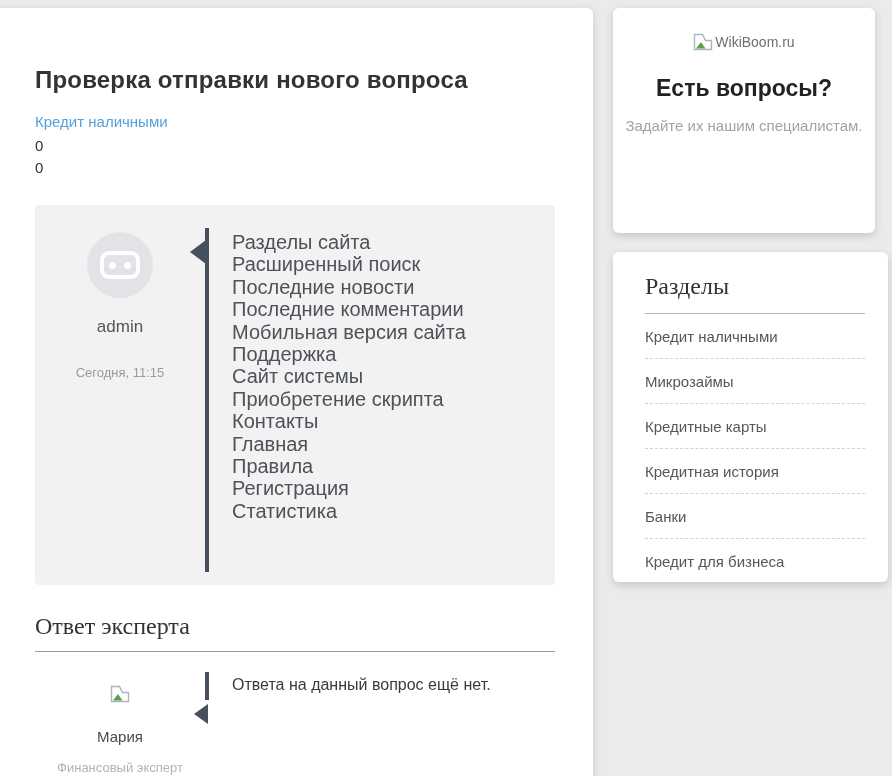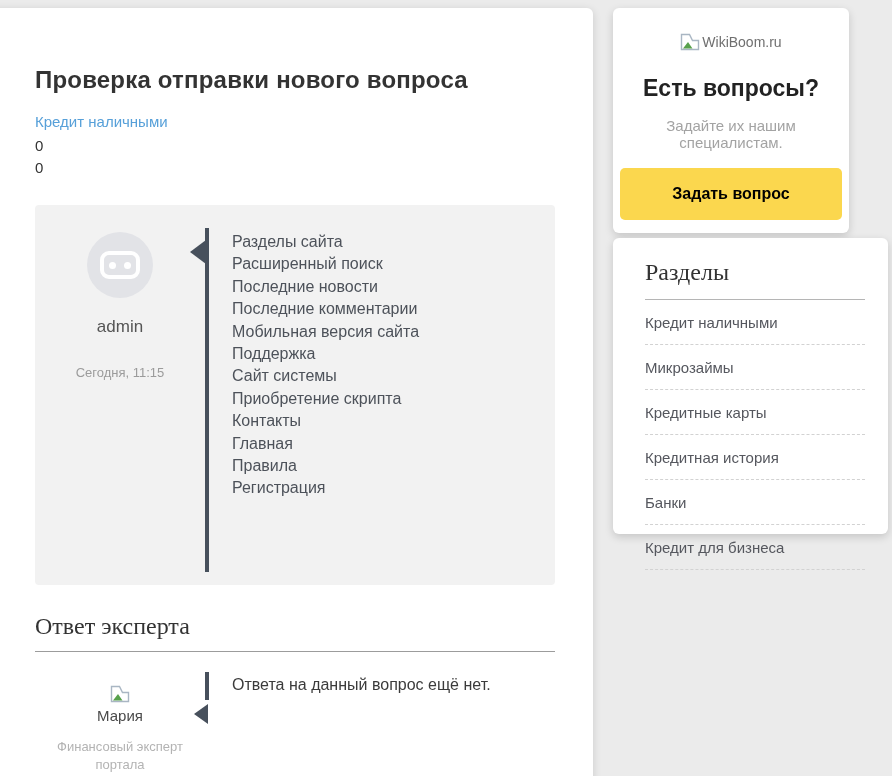--- a/index.html
+++ b/index.html
@@ -46,58 +46,58 @@
   .quote-divider { position:relative; width:4px; flex:none; }
   .quote-divider .bar {
     position:absolute; top:23px; bottom:13px; left:0; width:4px; background:#47505c;
   }
   .quote-divider .arrow {
     position:absolute; top:35px; left:-15px; width:0; height:0;
     border-top:12px solid transparent; border-bottom:12px solid transparent;
     border-right:16px solid #47505c;
   }
   .quote-links { padding:26px 10px 0 23px; list-style:none; }
-  .quote-links li { font-size:16px; line-height:22.4px; color:#4d525a; }
+  .quote-links li { font-size:20px; line-height:22.4px; color:#4d525a; }
 
   
   .answer-heading {
     margin-top:28px; font-family:"Liberation Serif", serif;
     font-size:24px; font-weight:normal; color:#333;
   }
   .answer-hr { border:none; border-top:1px solid #9c9c9c; margin-top:11px; width:520px; }
   .answer-row { display:flex; margin-top:20px; width:520px; }
   .answer-expert { width:170px; flex:none; text-align:center; padding-top:13px; }
   .broken-img { display:inline-block; }
-  .answer-expert .ename { font-size:15px; color:#4a4a4a; }
+  .answer-expert .ename { margin-top:21px; font-size:15px; color:#4a4a4a; }
   .answer-expert .erole { margin-top:14px; font-size:13px; line-height:18px; color:#b3b3b3; width:150px; margin-left:auto; margin-right:auto; }
   .answer-divider { position:relative; width:4px; flex:none; }
   .answer-divider .bar { position:absolute; top:0; left:0; width:4px; height:28px; background:#47505c; }
   .answer-divider .arrow {
     position:absolute; top:32px; left:-11px; width:0; height:0;
     border-top:10px solid transparent; border-bottom:10px solid transparent;
     border-right:14px solid #47505c;
   }
   .answer-text { padding:4px 0 0 23px; font-size:16px; color:#3b3b3b; }
 
   
   .sidebar { position:absolute; left:613px; top:0; width:275px; }
   .side-card {
     background:#fff; border-radius:6px;
     box-shadow:0 3px 9px rgba(0,0,0,0.16);
   }
-  .ask-card { position:absolute; top:8px; left:0; width:236px; height:225px; text-align:center; padding-top:25px; }
+  .ask-card { position:absolute; top:8px; left:0; width:262px; height:225px; text-align:center; padding-top:25px; }
   .logo-line { display:inline-flex; align-items:center; gap:2px; font-size:14px; color:#6f6f6f; }
   .ask-heading { margin-top:20px; font-size:23px; font-weight:bold; color:#222; }
   .ask-sub { margin-top:15px; font-size:15px; color:#a3a3a3; }
   .ask-btn {
     margin-top:17px; width:222px; height:52px; border:none; border-radius:5px;
     background:#fbd74e; font-family:"Liberation Sans", sans-serif;
     font-size:16px; font-weight:bold; color:#000; cursor:pointer;
   }
-  .sections-card { position:absolute; top:238px; left:0; width:275px; height:296px; padding:21px 23px 4px 32px; }
+  .sections-card { position:absolute; top:252px; left:0; width:275px; height:330px; padding:21px 23px 4px 32px; }
   .sections-heading { font-family:"Liberation Serif", serif; font-size:24px; font-weight:normal; color:#333; }
   .sections-hr { border:none; border-top:1px solid #b5b5b5; margin-top:13px; }
   .sections-list { list-style:none; }
   .sections-list li {
     font-size:15px; color:#55575e; padding:14px 0 13px;
     border-bottom:1px dashed #d2d2d2; cursor:pointer;
   }
 </style>
 </head>
 <body>
@@ -148,20 +148,21 @@
 
           <li>Контакты</li>
 
 
           <li>Главная</li>
 
           <li>Правила</li>
 
           <li>Регистрация</li>
 
+          <li>Статистика</li>
         </ul>
     </div>
 
     
     <h2 class="answer-heading">Ответ эксперта</h2>
     <hr class="answer-hr">
 
     <div class="answer-row">
       <div class="answer-expert">
         <svg class="broken-img" width="20" height="18" viewBox="0 0 20 18">
@@ -184,21 +185,20 @@
     <section class="side-card ask-card">
       <div class="logo-line">
         <svg width="20" height="18" viewBox="0 0 20 18">
           <path d="M1.5 4.5 L1.5 16.5 L18.5 16.5 L18.5 7.5 L12.5 7.5 L9.5 1.5 L1.5 1.5 Z" fill="#ffffff" stroke="#a9b6c3" stroke-width="1.4"></path>
           <path d="M3 15.5 L8 9 L12.5 15.5 Z" fill="#58a14c"></path>
         </svg>
         <span>WikiBoom.ru</span>
       </div>
       <div class="ask-heading">Есть вопросы?</div>
       <div class="ask-sub">Задайте их нашим специалистам.</div>
-      <button class="ask-btn">Задать вопрос</button>
     </section>
 
     <section class="side-card sections-card">
       <h2 class="sections-heading">Разделы</h2>
       <hr class="sections-hr">
       <ul class="sections-list">
 
           <li>Кредит наличными</li>
 
           <li>Микрозаймы</li>

